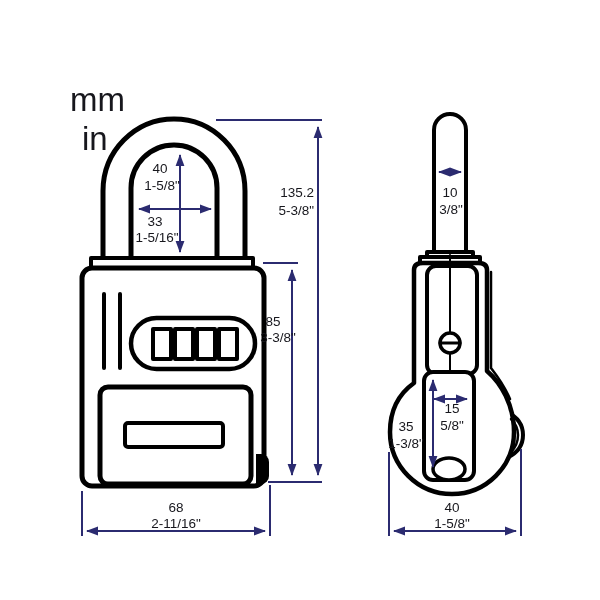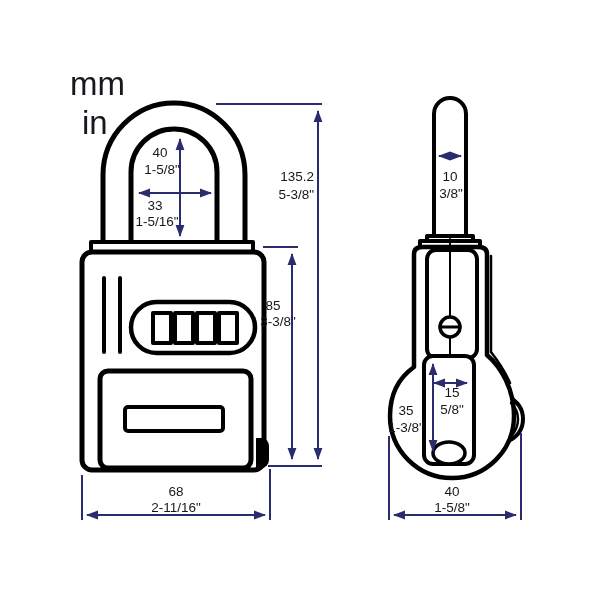--- a/index.html
+++ b/index.html
@@ -3,21 +3,21 @@
 <meta charset="utf-8">
 <style>
   :root{
     --outline:#000000;
     --dimension:#2b2b70;
     --text:#17171d;
     --background:#ffffff;
   }
   html,body{margin:0;padding:0;}
   body{background:#fff;font-family:"Liberation Sans",sans-serif;}
-  .stage{position:relative;width:600px;height:568px;background:var(--background);overflow:hidden;}
+  .stage{position:relative;width:600px;height:568px;background:var(--background);overflow:hidden;margin-top:16px;}
   svg{display:block;}
   .ol{stroke:var(--outline);stroke-linejoin:round;stroke-linecap:round;}
   .wfill{fill:var(--background);}
   .nofill{fill:none;}
   .blk{fill:var(--outline);stroke:none;}
   .s5{stroke-width:5;} .s45{stroke-width:4.5;} .s4{stroke-width:4;}
   .s35{stroke-width:3.5;} .s3{stroke-width:3;} .s25{stroke-width:2.5;} .s2{stroke-width:2;}
   .dimline{stroke:var(--dimension);stroke-width:2;fill:none;}
   .dimfill{fill:var(--dimension);}
   .dimtext{fill:var(--text);font-family:"Liberation Sans",sans-serif;font-size:13.5px;}

